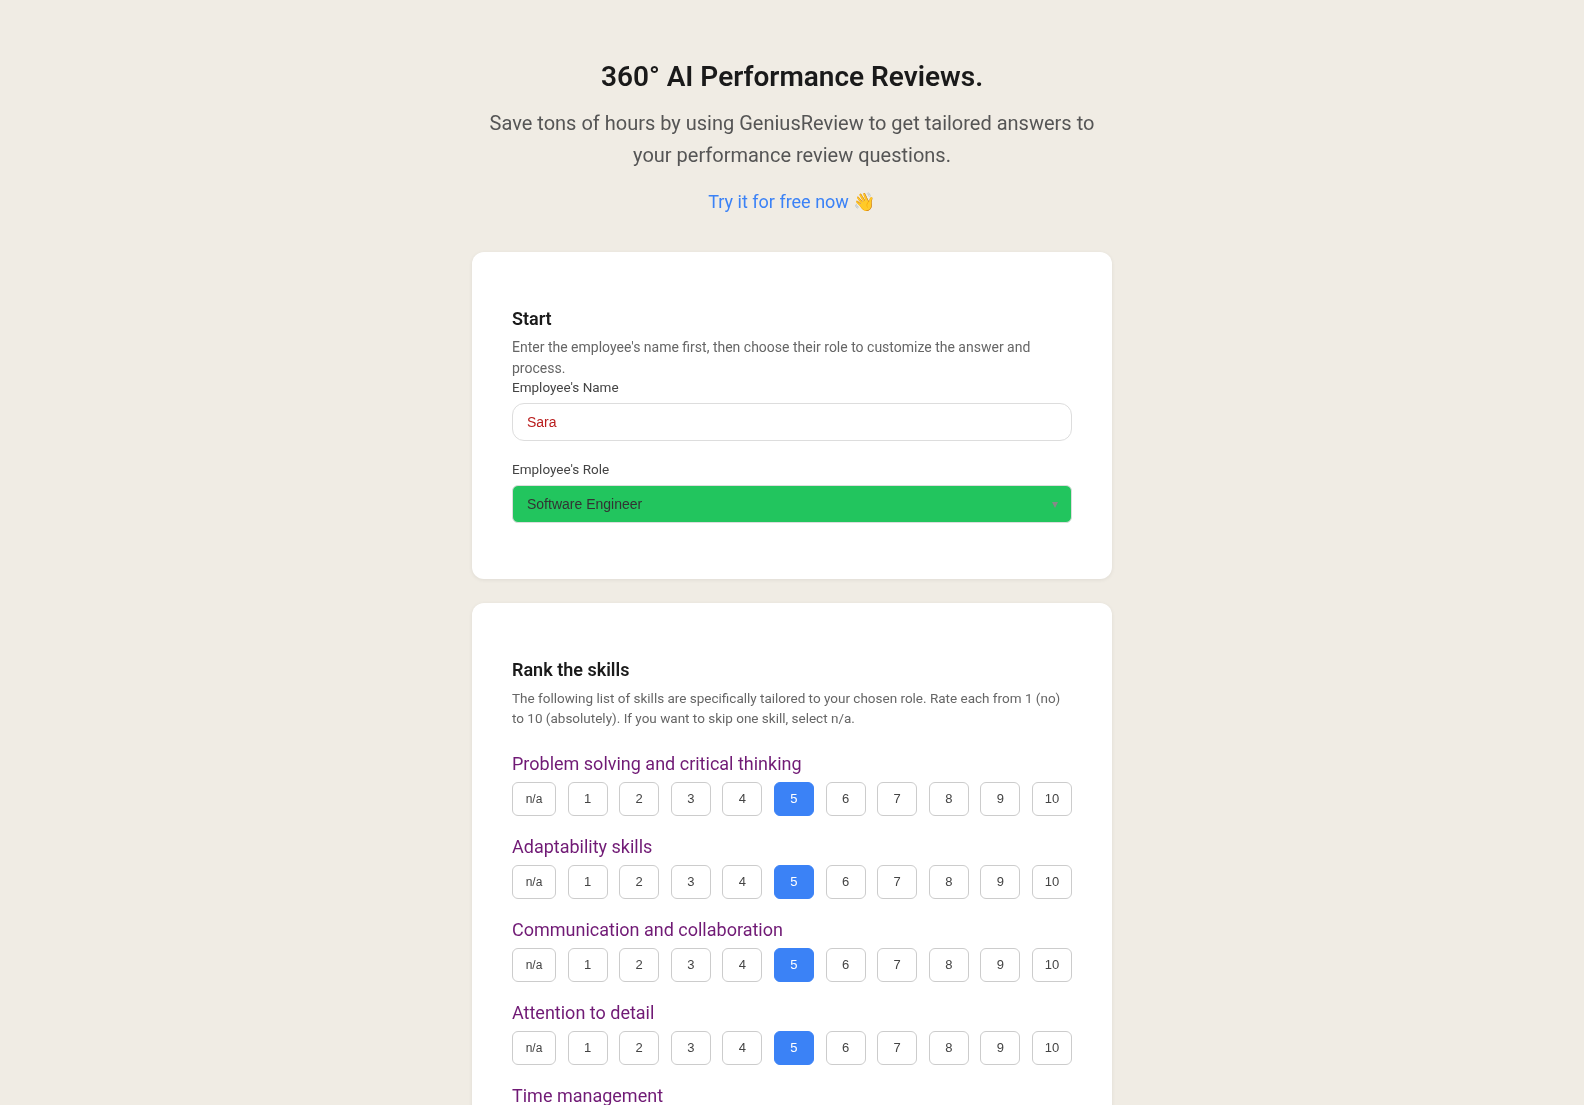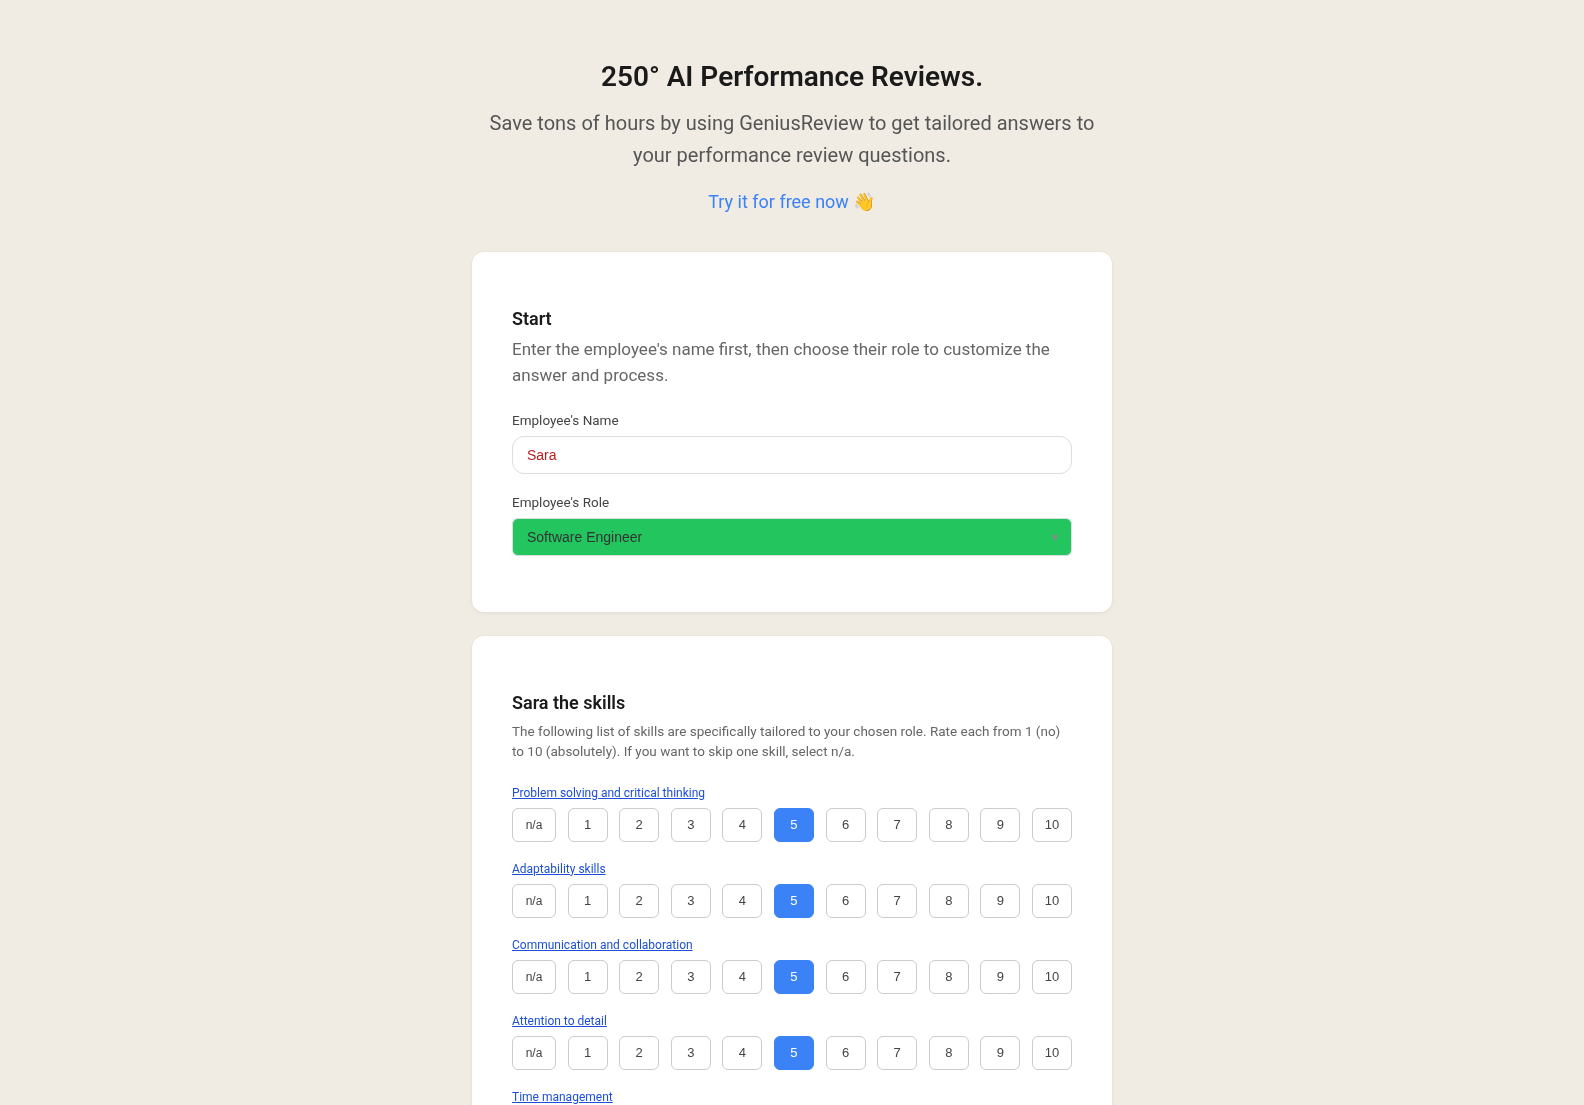--- a/index.html
+++ b/index.html
@@ -51,23 +51,22 @@
     }
 
     .card-title {
       font-size: 18px;
       font-weight: 600;
       color: #1a1a1a;
       margin-bottom: 8px;
     }
 
     .card-description {
-      font-size: 17px;
+      font-size: 14px;
       color: #666;
-      margin-bottom: 24px;
       line-height: 1.5;
     }
 
     .field-label {
       font-size: 13.5px;
       color: #444;
       margin-bottom: 8px;
       display: block;
     }
 
@@ -122,25 +121,24 @@
       color: #666;
       line-height: 1.5;
       margin-bottom: 24px;
     }
 
     .skill-row {
       margin-bottom: 20px;
     }
 
     .skill-label {
-      font-size: 12px;
-      color: #1d4ed8;
+      font-size: 18px;
+      color: #701a75;
       margin-bottom: 8px;
       display: block;
-      text-decoration: underline;
     }
 
     .rating-buttons {
       display: flex;
       gap: 4px;
       flex-wrap: wrap;
       justify-content: space-between;
     }
 
     .rating-btn {
@@ -168,21 +166,21 @@
       width: 44px;
       font-size: 12px;
     }
   </style>
 </head>
 <body>
 
 <div class="page-wrapper">
 
   <div class="hero">
-    <h1 class="hero-title">250° AI Performance Reviews.</h1>
+    <h1 class="hero-title">360° AI Performance Reviews.</h1>
     <p class="hero-subtitle">Save tons of hours by using GeniusReview to get tailored answers to your performance review questions.</p>
     <a class="hero-link" href="#">Try it for free now 👋</a>
   </div>
 
   <div class="card">
     <div class="card-title">Start</div>
     <div class="card-description">Enter the employee's name first, then choose their role to customize the answer and process.</div>
 
     <label class="field-label">Employee's Name</label>
     <input class="text-input" type="text" value="Sara" style="">
@@ -195,21 +193,21 @@
         <option>Designer</option>
         <option>Data Scientist</option>
         <option>Marketing Manager</option>
         <option>Sales Representative</option>
       </select>
       <span class="select-arrow">▾</span>
     </div>
   </div>
 
   <div class="card">
-    <div class="skill-section-title">Sara the skills</div>
+    <div class="skill-section-title">Rank the skills</div>
     <div class="skill-section-desc">The following list of skills are specifically tailored to your chosen role. Rate each from 1 (no) to 10 (absolutely). If you want to skip one skill, select n/a.</div>
 
     <div id="skills-container">
         <div class="skill-row">
           <span class="skill-label">Problem solving and critical thinking</span>
           <div class="rating-buttons">
             <button class="rating-btn na">n/a</button>
             <button class="rating-btn">1</button>
             <button class="rating-btn">2</button>
             <button class="rating-btn">3</button>

